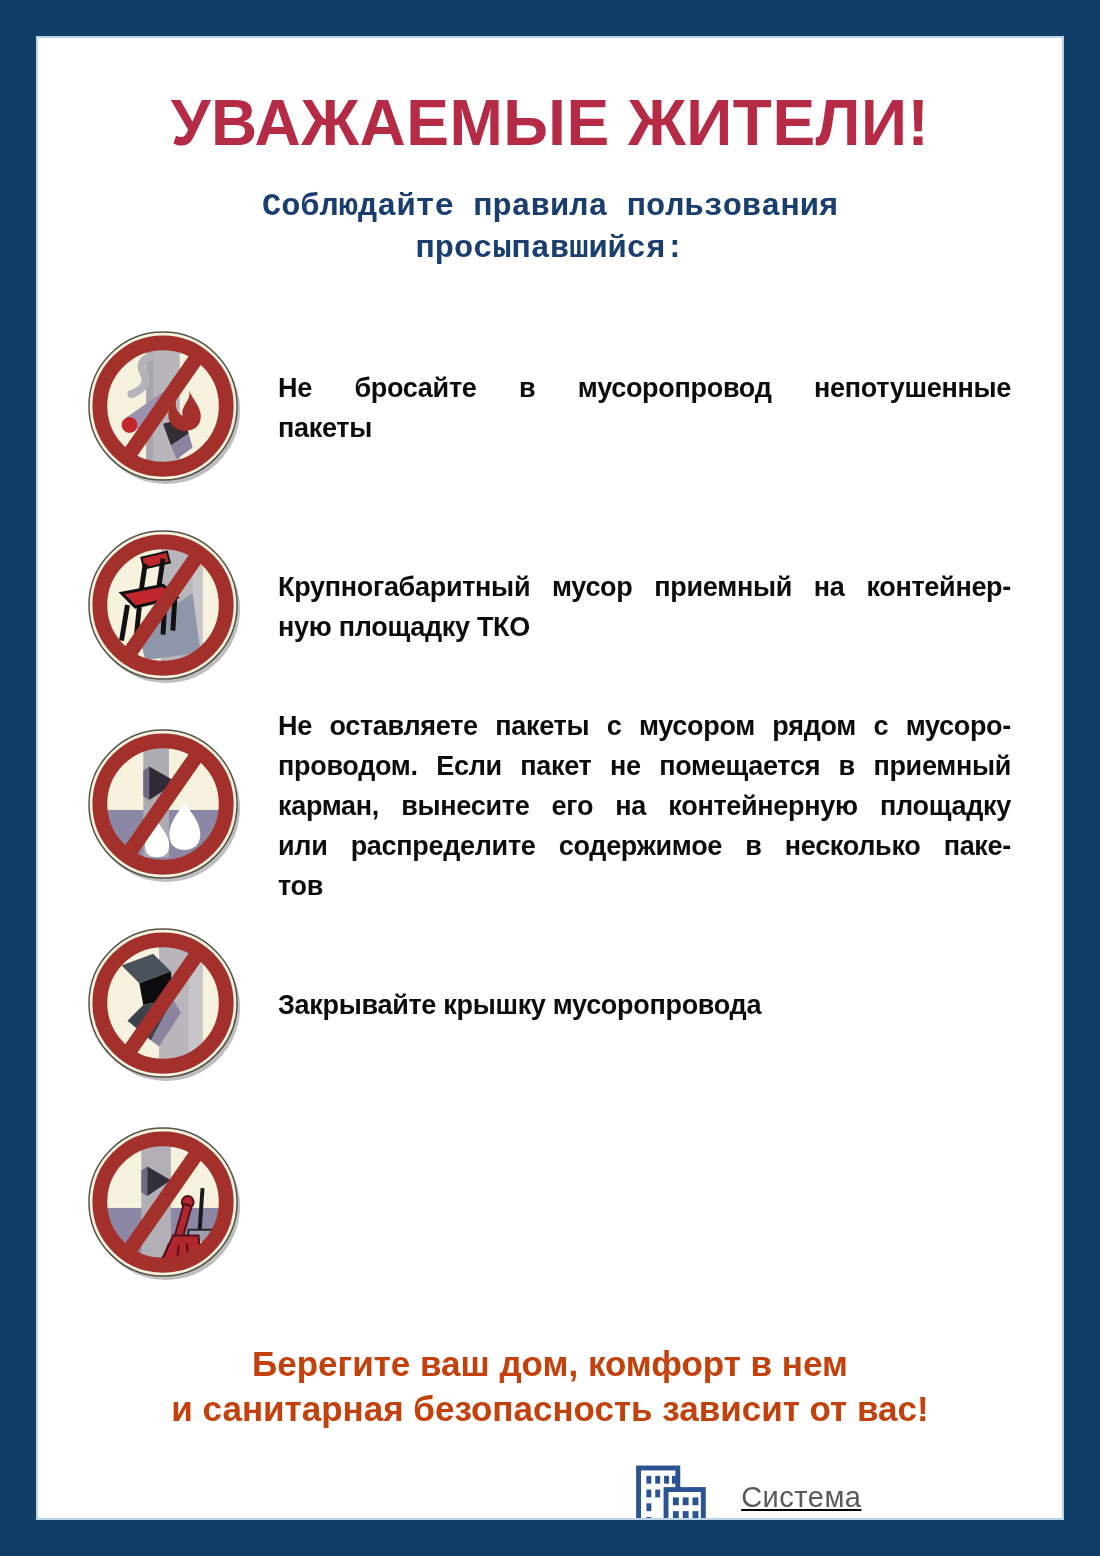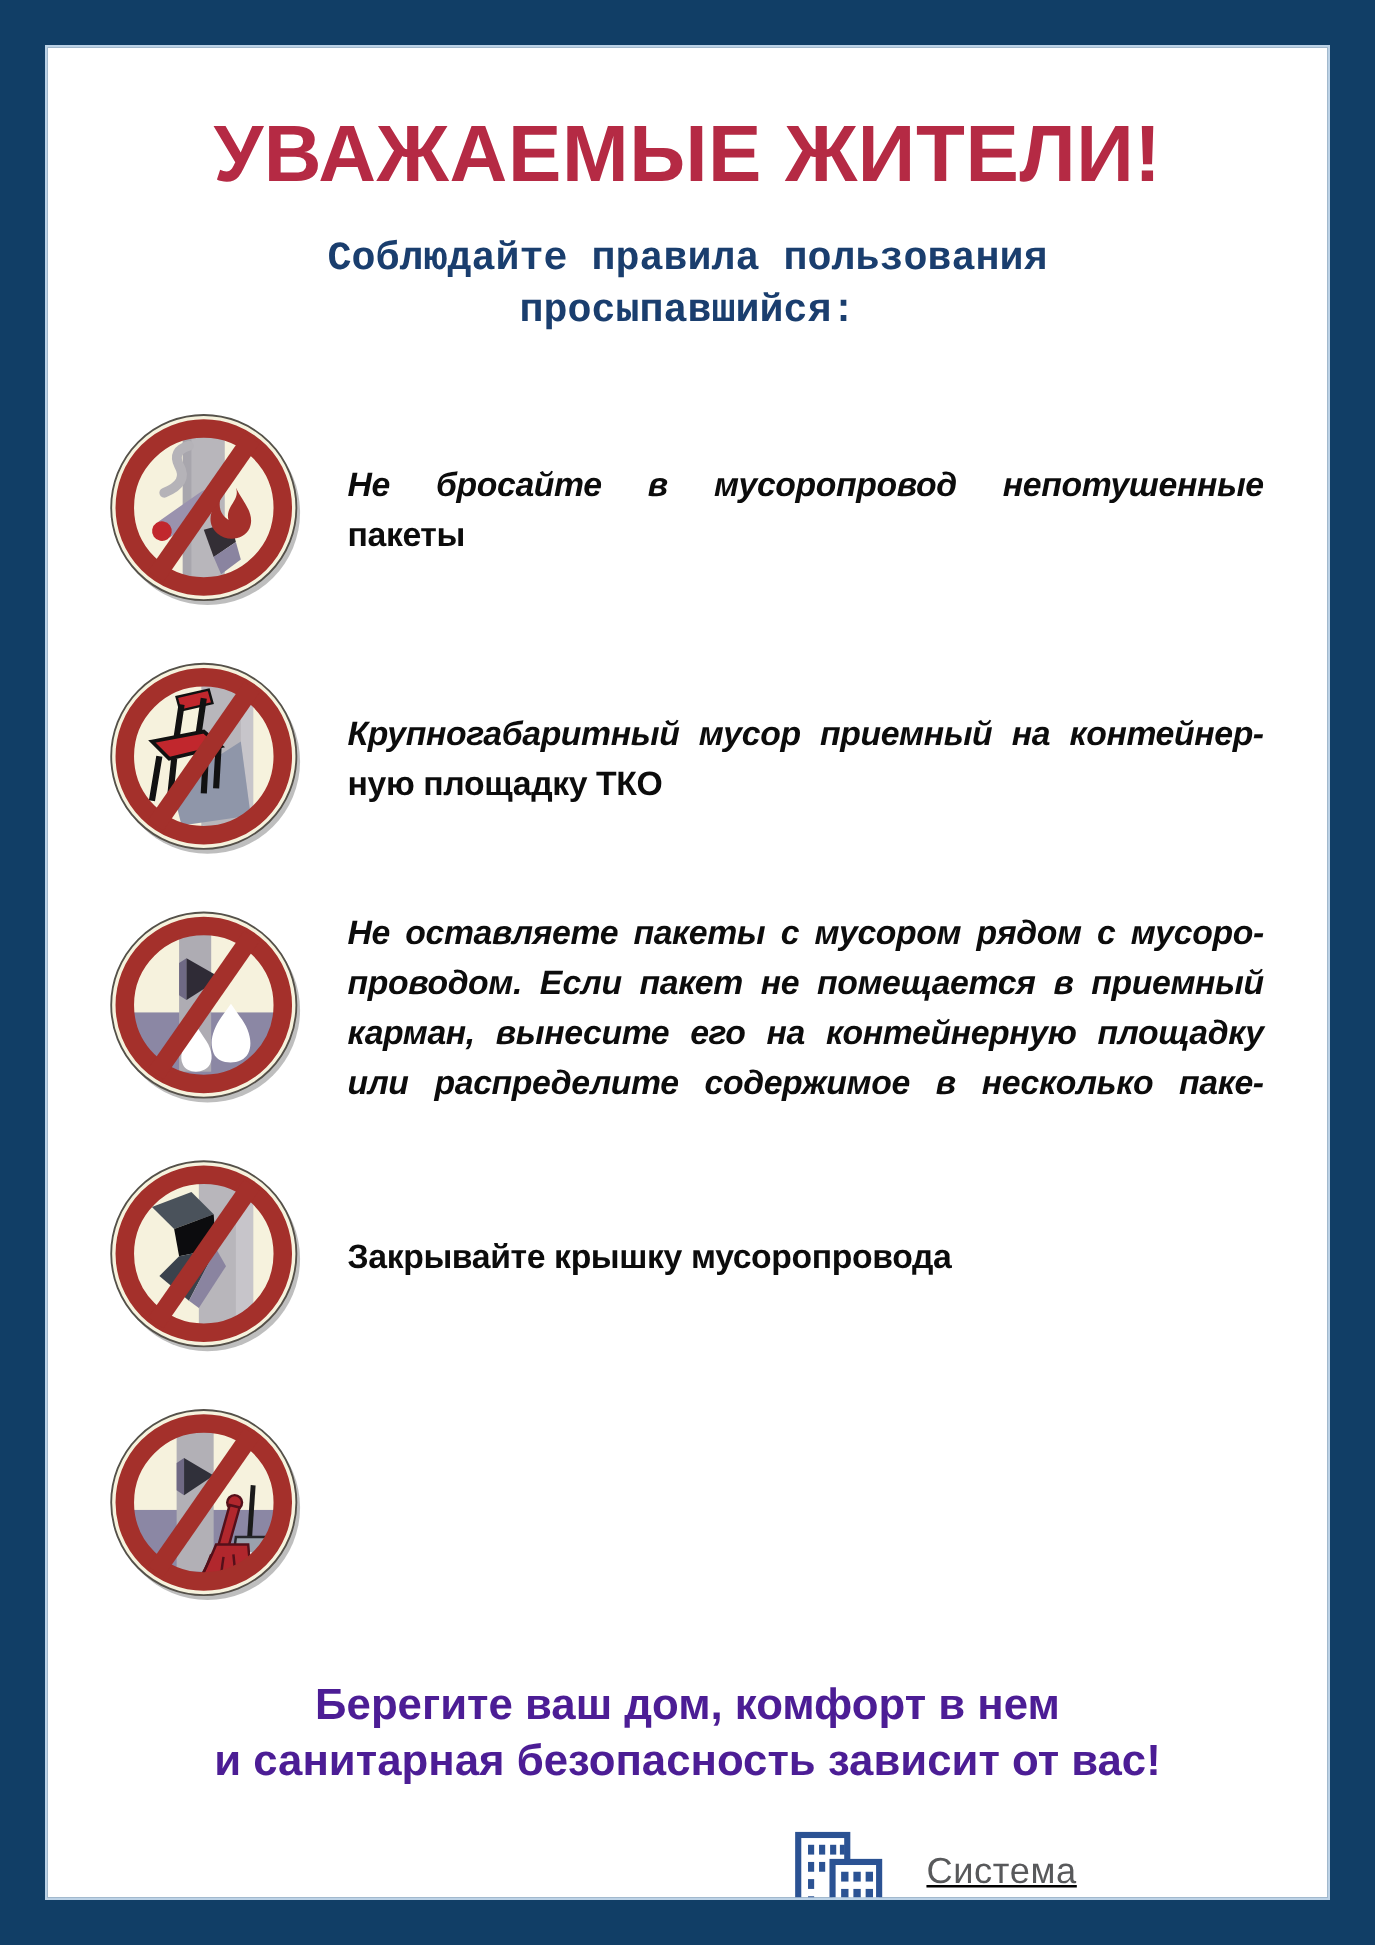--- a/index.html
+++ b/index.html
@@ -45,25 +45,25 @@
   .rule-icon{flex:0 0 158px;width:158px;height:158px;}
   .rule-text{
     margin-left:34px;
     width:733px;
     color:#0c0c0c;
     font-weight:700;
     font-size:27px;
     line-height:40px;
     letter-spacing:-0.3px;
   }
-  .rule-text .j{ text-align:justify; text-align-last:justify;font-style:italic; }
+  .rule-text .j{ text-align:justify; text-align-last:justify; }
   .footer-message{
     margin-top:38px;
     text-align:center;
-    color:#4c1d95;
+    color:#c2410c;
     font-weight:700;
     font-size:35px;
     line-height:45px;
   }
   .logo{
     margin-top:32px;
     display:flex;
     justify-content:flex-end;
     align-items:center;
     gap:22px;
@@ -168,20 +168,21 @@
         <g stroke="#a4302b" fill="none" stroke-width="15">
           <circle cx="78" cy="78" r="64"></circle>
           <line x1="117" y1="22" x2="39" y2="134"></line>
         </g>
       </svg>
       <div class="rule-text">
         <div class="j">Не оставляете пакеты с мусором рядом с мусоро-</div>
         <div class="j">проводом. Если пакет не помещается в приемный</div>
         <div class="j">карман, вынесите его на контейнерную площадку</div>
         <div class="j">или распределите содержимое в несколько паке-</div>
+        <div>тов</div>
       </div>
     </div>
 
     <div class="rule">
       <svg class="rule-icon" viewBox="0 0 160 160">
         <defs>
             <clipPath id="c4">
               <circle cx="78" cy="78" r="64"></circle>
             </clipPath>
           </defs>

